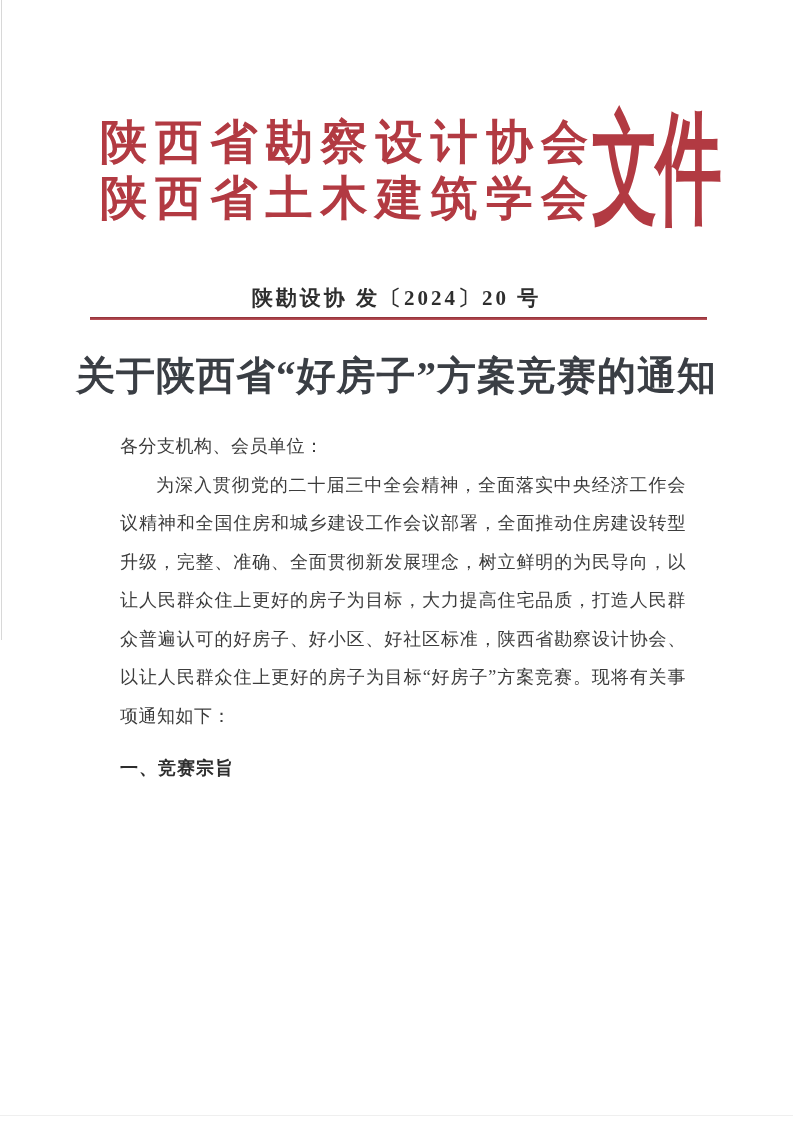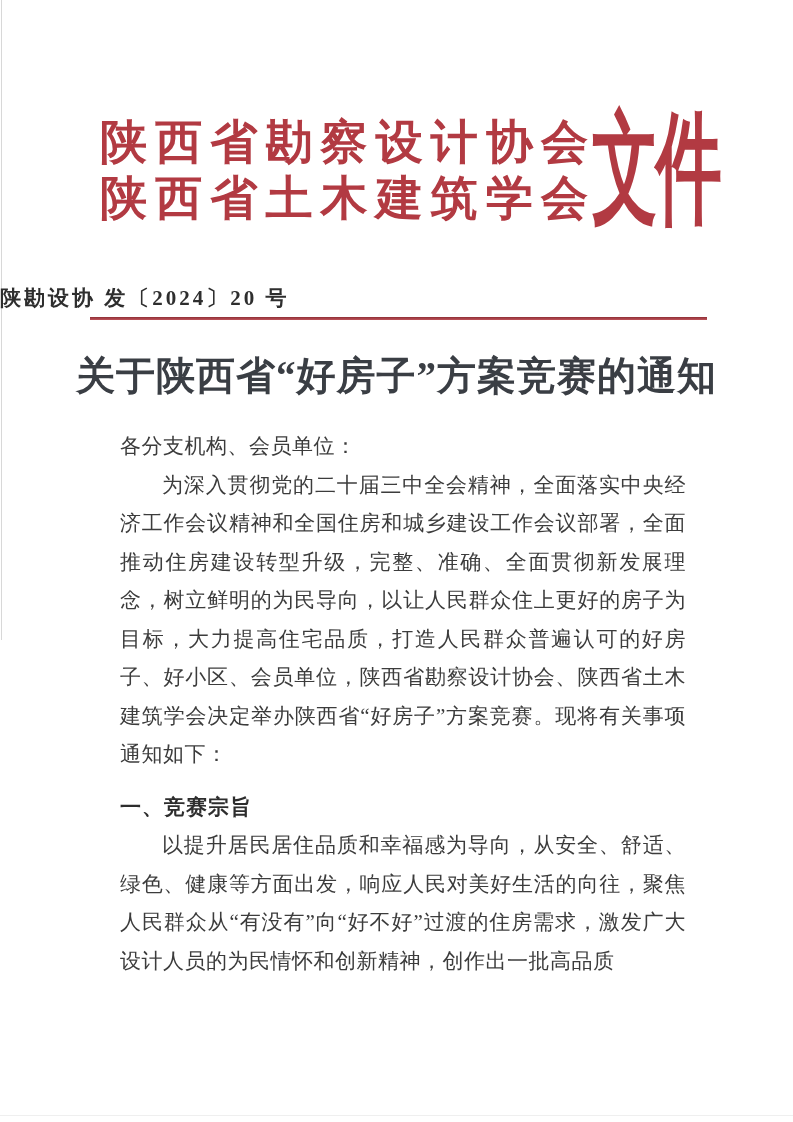--- a/index.html
+++ b/index.html
@@ -46,21 +46,21 @@
     transform: scaleX(0.54);
     transform-origin: left top;
     white-space: nowrap;
     letter-spacing: -4px;
   }
 
   
   .doc-number {
     position: absolute; top: 284px; left: 0;
     width: 100%;
-    text-align: left;
+    text-align: center;
     font-size: 21px;
     font-weight: bold;
     letter-spacing: 3px;
     color: #2e2e2e;
   }
   .red-rule {
     position: absolute; top: 317px; left: 90px;
     width: 617px; height: 3px;
     background: linear-gradient(#8e2f36, #c0545b);
   }
@@ -73,21 +73,21 @@
     font-size: 39px;
     font-weight: bold;
     letter-spacing: 1px;
     color: #3a3e44;
   }
 
   
   .content {
     position: absolute; top: 427px; left: 120px;
     width: 566px;
-    font-size: 21px;
+    font-size: 18px;
     line-height: 38.5px;
     letter-spacing: 0.5px;
     color: #3c3c3c;
     text-align: justify;
   }
   .para { text-indent: 2em; }
   .section-heading {
     margin-top: 14px;
     font-weight: bold;
     color: #2d2d2d;
@@ -130,16 +130,15 @@
 </div>
 
 <div class="doc-number">陕勘设协 发〔2024〕20 号</div>
 
 <div class="red-rule"></div>
 
 <div class="doc-title">关于陕西省“好房子”方案竞赛的通知</div>
 
 <div class="content">
   <div class="salutation">各分支机构、会员单位：</div>
-  <div class="para">为深入贯彻党的二十届三中全会精神，全面落实中央经济工作会议精神和全国住房和城乡建设工作会议部署，全面推动住房建设转型升级，完整、准确、全面贯彻新发展理念，树立鲜明的为民导向，以让人民群众住上更好的房子为目标，大力提高住宅品质，打造人民群众普遍认可的好房子、好小区、会员单位，陕西省勘察设计协会、陕西省土木建筑学会决定举办陕西省“好房子”方案竞赛。现将有关事项通知如下：</div>
+  <div class="para">为深入贯彻党的二十届三中全会精神，全面落实中央经济工作会议精神和全国住房和城乡建设工作会议部署，全面推动住房建设转型升级，完整、准确、全面贯彻新发展理念，树立鲜明的为民导向，以让人民群众住上更好的房子为目标，大力提高住宅品质，打造人民群众普遍认可的好房子、好小区、好社区标准，陕西省勘察设计协会、以让人民群众住上更好的房子为目标“好房子”方案竞赛。现将有关事项通知如下：</div>
   <div class="section-heading">一、竞赛宗旨</div>
-  <div class="para">以提升居民居住品质和幸福感为导向，从安全、舒适、绿色、健康等方面出发，响应人民对美好生活的向往，聚焦人民群众从“有没有”向“好不好”过渡的住房需求，激发广大设计人员的为民情怀和创新精神，创作出一批高品质</div>
 </div>
 
 </body></html>

